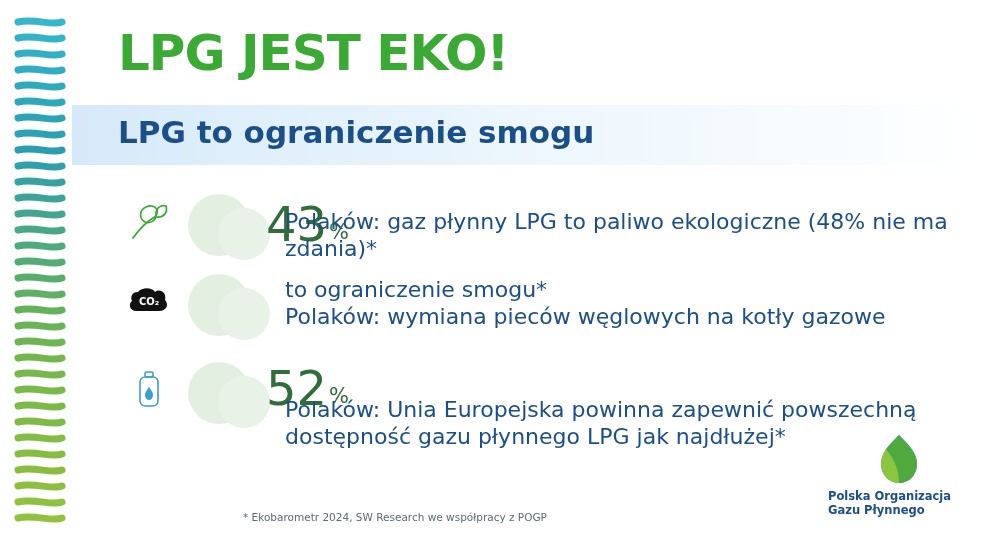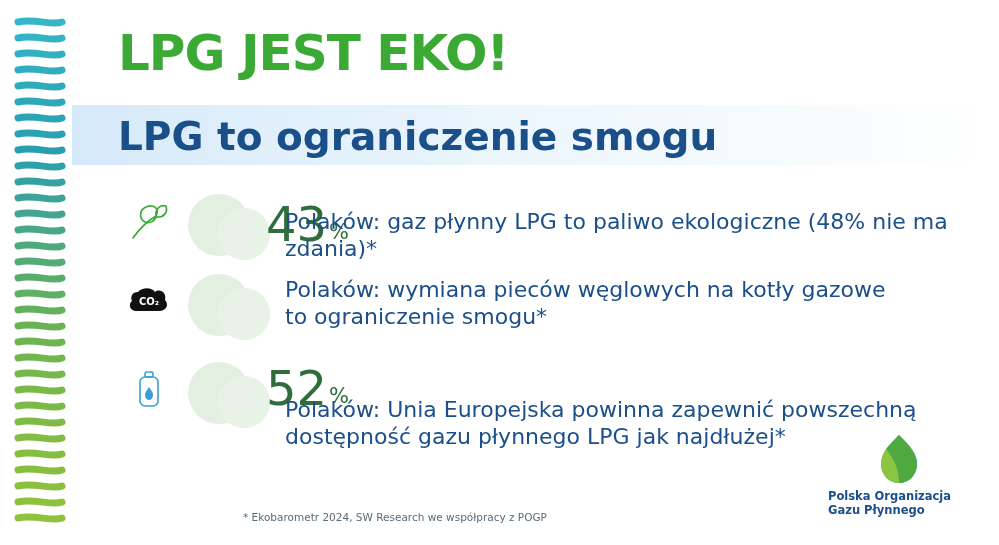--- a/index.html
+++ b/index.html
@@ -56,21 +56,21 @@
     left: 0;
     top: 0;
     width: 420px;
     height: 60px;
     background: linear-gradient(90deg, #d6e9f9 0%, #e3f1fb 60%, rgba(255,255,255,0) 100%);
   }
   .subtitle {
     position: absolute;
     left: 118px;
     top: 114px;
-    font-size: 39px;
+    font-size: 31px;
     font-weight: bold;
     color: #1b4f8a;
     font-family: "DejaVu Sans", sans-serif;
     white-space: nowrap;
   }
 
   
   .stat-row {
     position: absolute;
     left: 110px;
@@ -267,22 +267,22 @@
     <svg width="46" height="46" viewBox="0 0 46 46" xmlns="http://www.w3.org/2000/svg" aria-hidden="true">
       <path d="M12 14 C 6 14, 4 19, 6 23 C 2 26, 4 33, 10 33 L 33 33 C 41 33, 43 26, 39 22 C 41 15, 34 10, 29 14 C 26 9, 16 9, 12 14 Z" fill="#111111"></path>
       <text x="23" y="27" font-family="DejaVu Sans, sans-serif" font-size="10" font-weight="bold" fill="#ffffff" text-anchor="middle">CO₂</text>
     </svg>
   </div>
   <div class="blob">
     <div class="c1"></div>
     <div class="c2"></div>
   </div>
   <div class="stat-text">
+    <span class="line">to ograniczenie smogu*</span>
     <span class="line">Polaków: wymiana pieców węglowych na kotły gazowe</span>
-    <span class="line">to ograniczenie smogu*</span>
   </div>
 </div>
 
 <div class="stat-row r3">
   <div class="icon-box">
     <svg width="46" height="46" viewBox="0 0 46 46" xmlns="http://www.w3.org/2000/svg" aria-hidden="true">
       <g fill="none" stroke="#3b9fd4" stroke-width="1.6">
         <rect x="14" y="11" width="18" height="29" rx="5"></rect>
         <rect x="19" y="6" width="8" height="5" rx="1.5"></rect>
         <path d="M23 21 C 20 25, 19 27, 19 29 C 19 32, 21 34, 23 34 C 25 34, 27 32, 27 29 C 27 27, 26 25, 23 21 Z" fill="#3b9fd4" stroke="none"></path>

